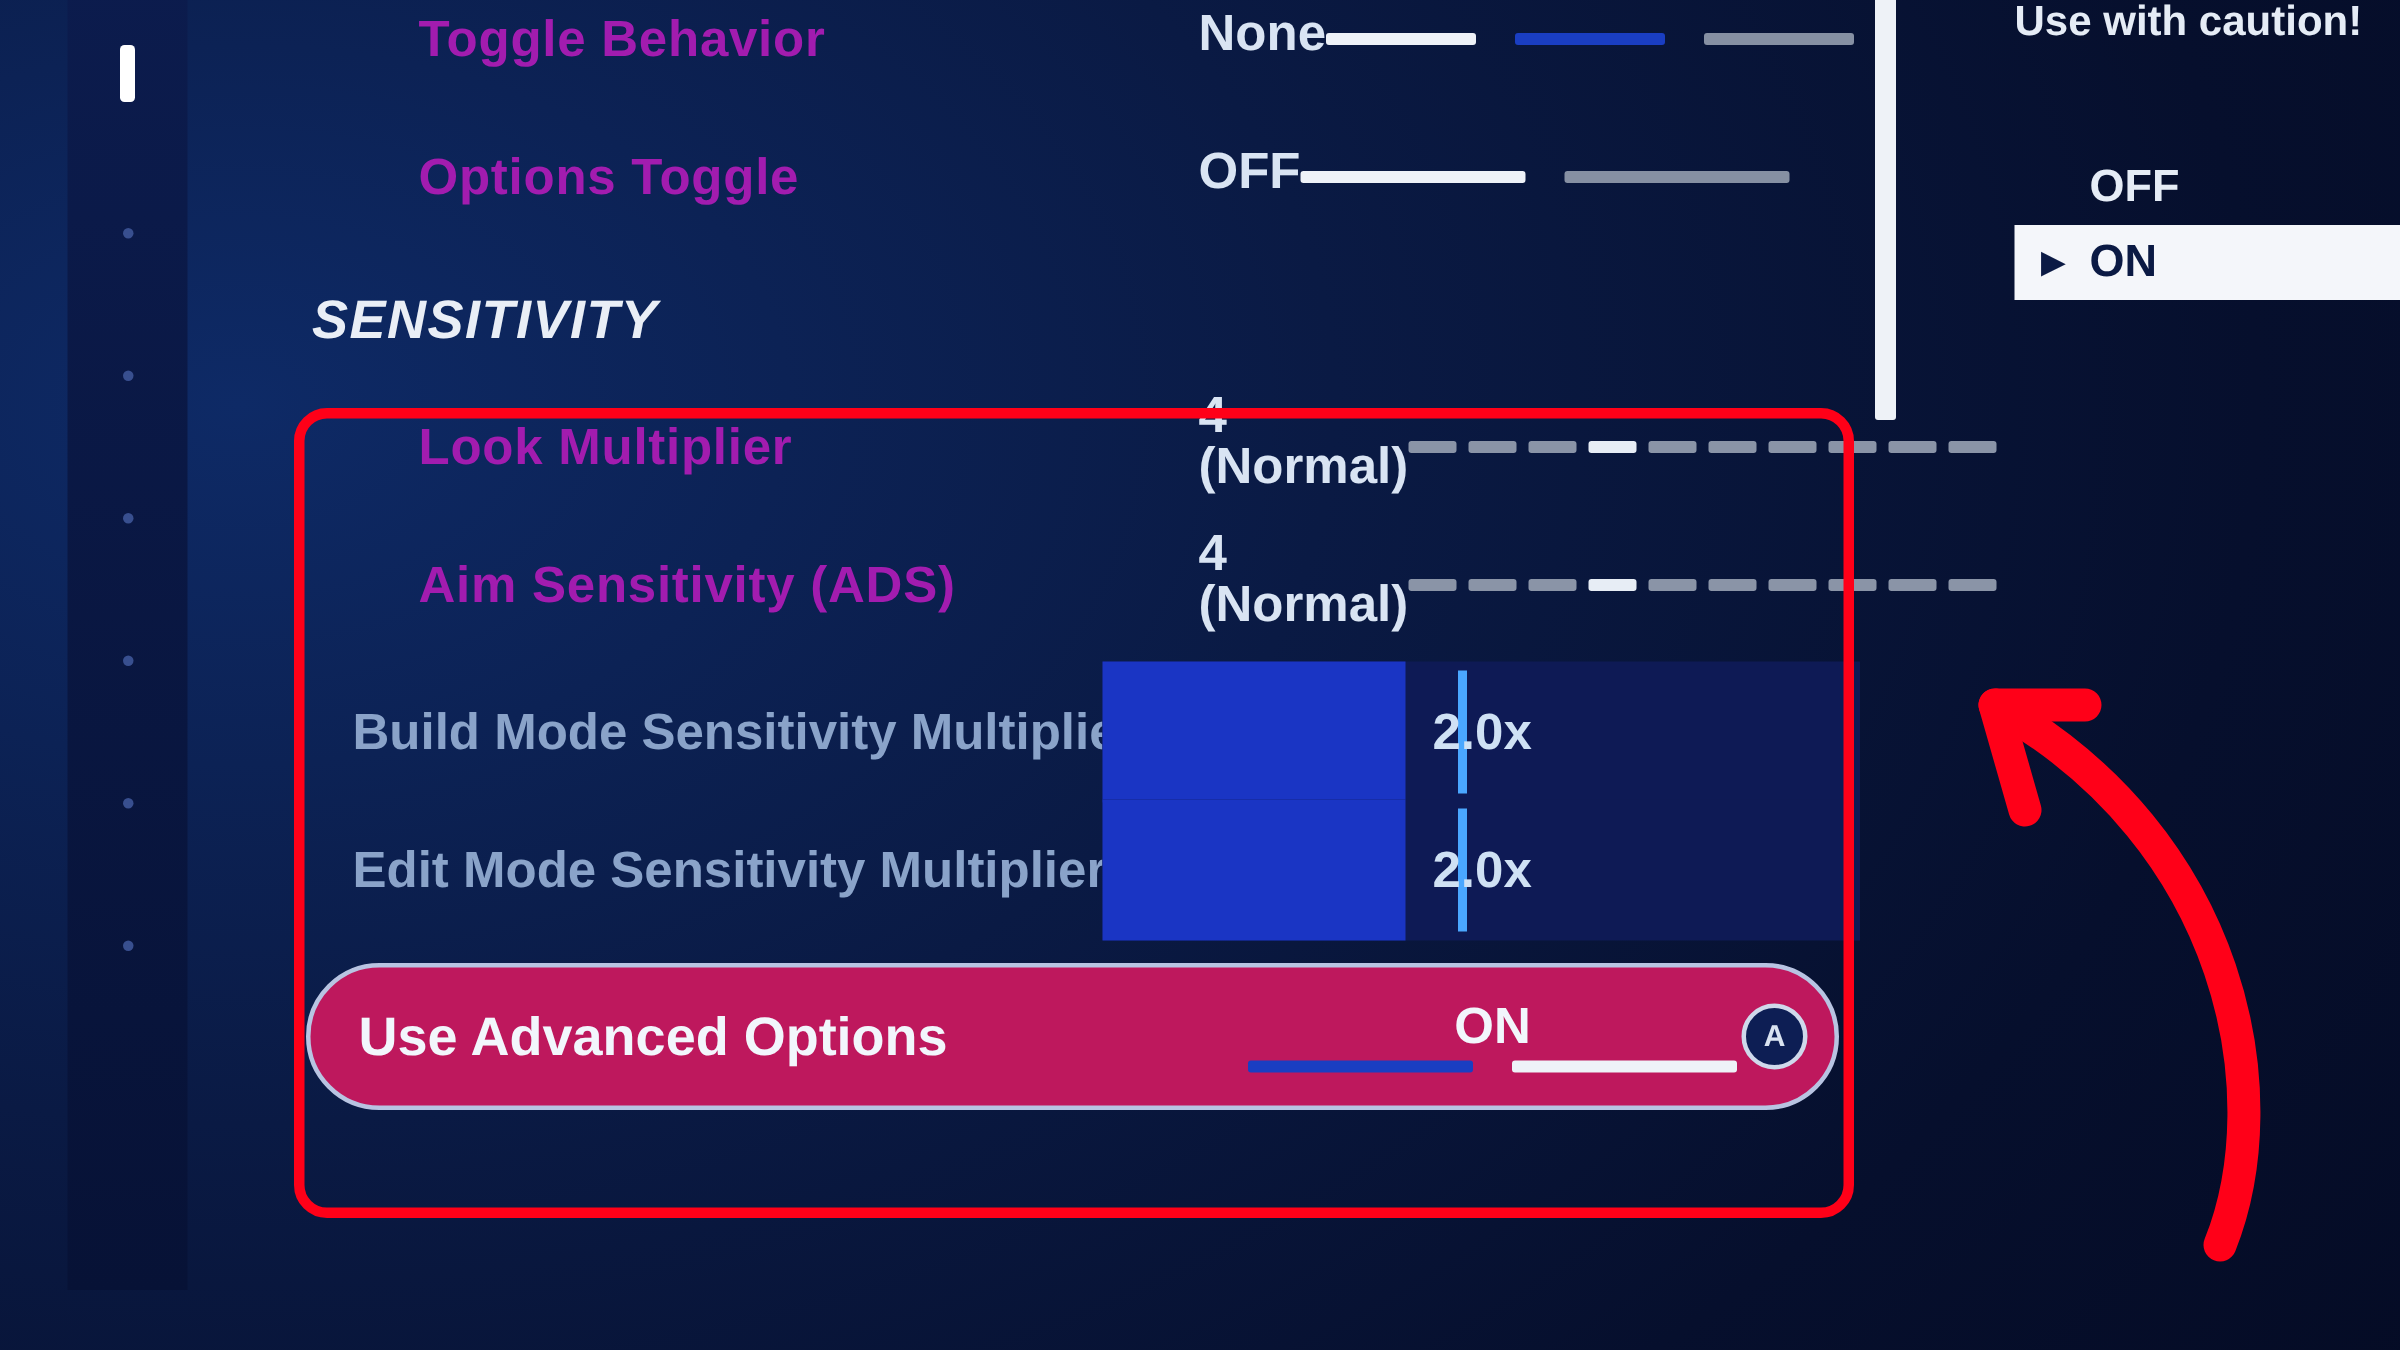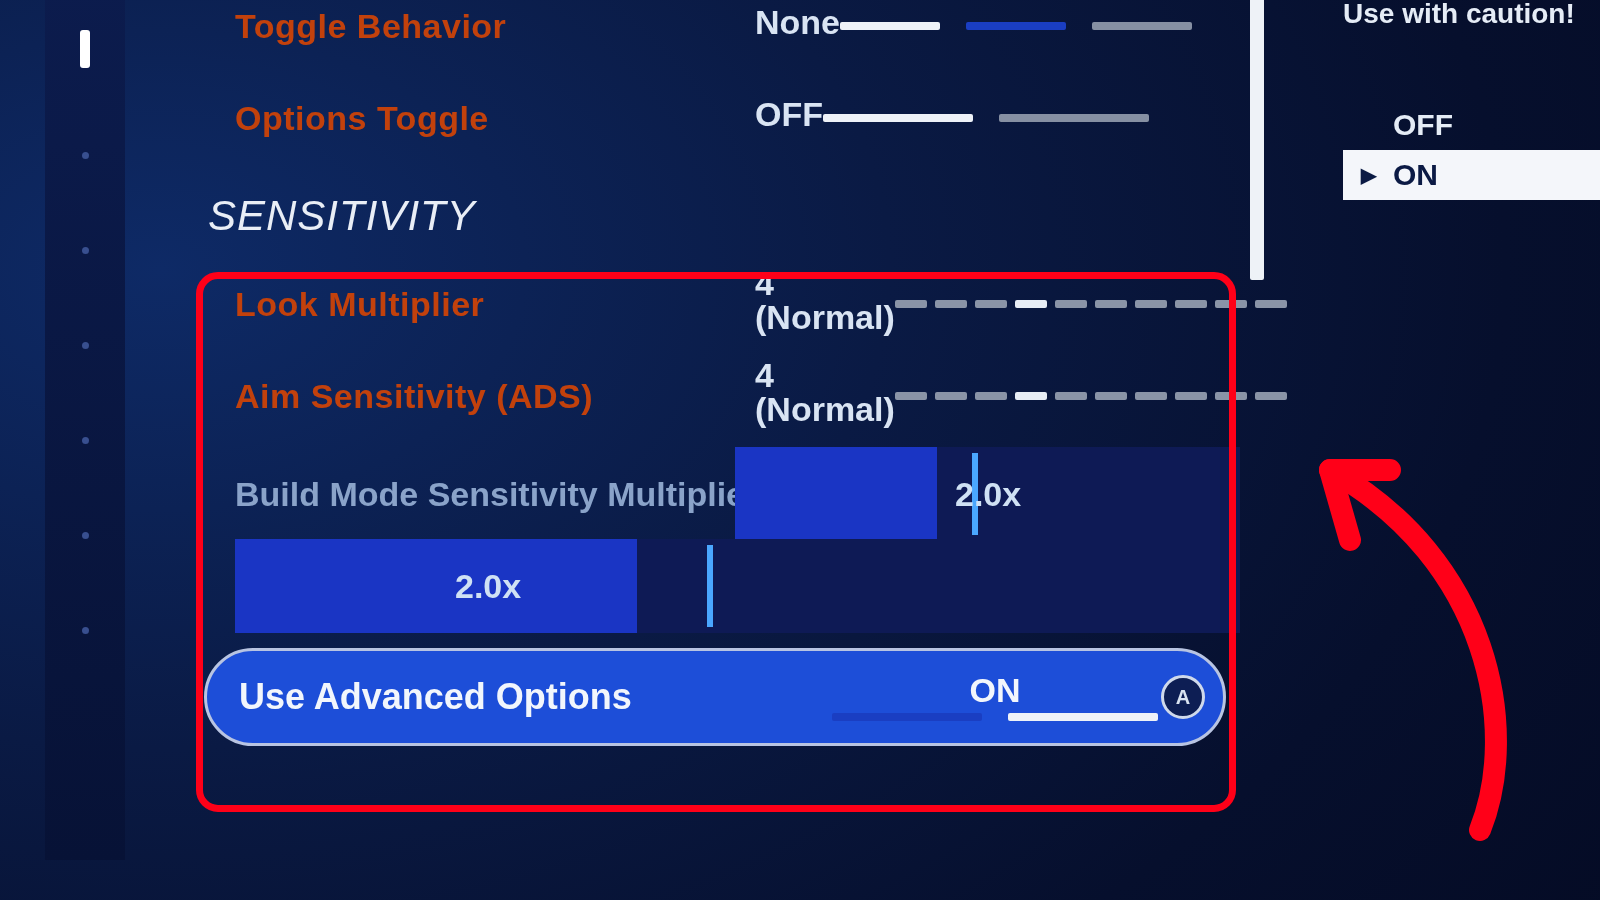--- a/index.html
+++ b/index.html
@@ -62,24 +62,25 @@
     display: flex;
     align-items: center;
     height: 92px;
     padding: 0 30px 0 45px;
     box-sizing: border-box;
   }
   .row .label {
     flex: 0 0 520px;
     font-size: 34px;
     font-weight: 700;
-    color: #c2410c;
+    color: #a21caf;
     letter-spacing: .5px;
     white-space: nowrap;
     overflow: hidden;
+    margin-left: 44px;
   }
   .row .control {
     flex: 1 1 auto;
     display: flex;
     flex-direction: row;
     align-items: center;
   }
   .control .value {
     font-size: 34px;
     font-weight: 800;
@@ -103,22 +104,22 @@
   .seg3 { display: flex; gap: 26px; }
   .seg3 span { width: 100px; height: 8px; background: #8690a3; border-radius: 2px; }
   .seg3 span.bright { background: #eef2f8; }
   .seg3 span.blue   { background: #1a3ec2; }
   .seg2 { display: flex; gap: 26px; }
   .seg2 span { width: 150px; height: 8px; background: #8690a3; border-radius: 2px; }
   .seg2 span.bright { background: #eef2f8; }
   .seg2 span.blue   { background: #1a3ec2; }
 
   .section {
-    font-size: 42px;
-    font-weight: 400;
+    font-size: 36px;
+    font-weight: 700;
     font-style: italic;
     color: #e9eef6;
     letter-spacing: 1px;
     padding: 28px 0 18px 18px;
   }
 
   
   .highlight-box {
     position: absolute;
     left: 196px;
@@ -174,21 +175,21 @@
     margin-left: 220px;
   }
 
   
   .focus-row {
     position: relative;
     margin: 22px 14px 0;
     height: 92px;
     border: 3px solid #b8c4e2;
     border-radius: 50px;
-    background: #1d4ed8;
+    background: #be185d;
     display: flex;
     align-items: center;
     padding: 0 32px;
   }
   .focus-row .label {
     flex: 0 0 560px;
     font-size: 36px;
     font-weight: 900;
     color: #f2f6fc;
   }
@@ -346,20 +347,21 @@
   <div class="slider-row">
     <div class="label">Build Mode Sensitivity Multiplier</div>
     <div class="slider">
       <div class="fill" style="width:40%"></div>
       <div class="marker" style="left:47%"></div>
       <div class="sval">2.0x</div>
     </div>
   </div>
 
   <div class="slider-row">
+    <div class="label">Edit Mode Sensitivity Multiplier</div>
     <div class="slider">
       <div class="fill" style="width:40%"></div>
       <div class="marker" style="left:47%"></div>
       <div class="sval">2.0x</div>
     </div>
   </div>
 
   <div class="focus-row">
     <div class="label">Use Advanced Options</div>
     <div class="control">

